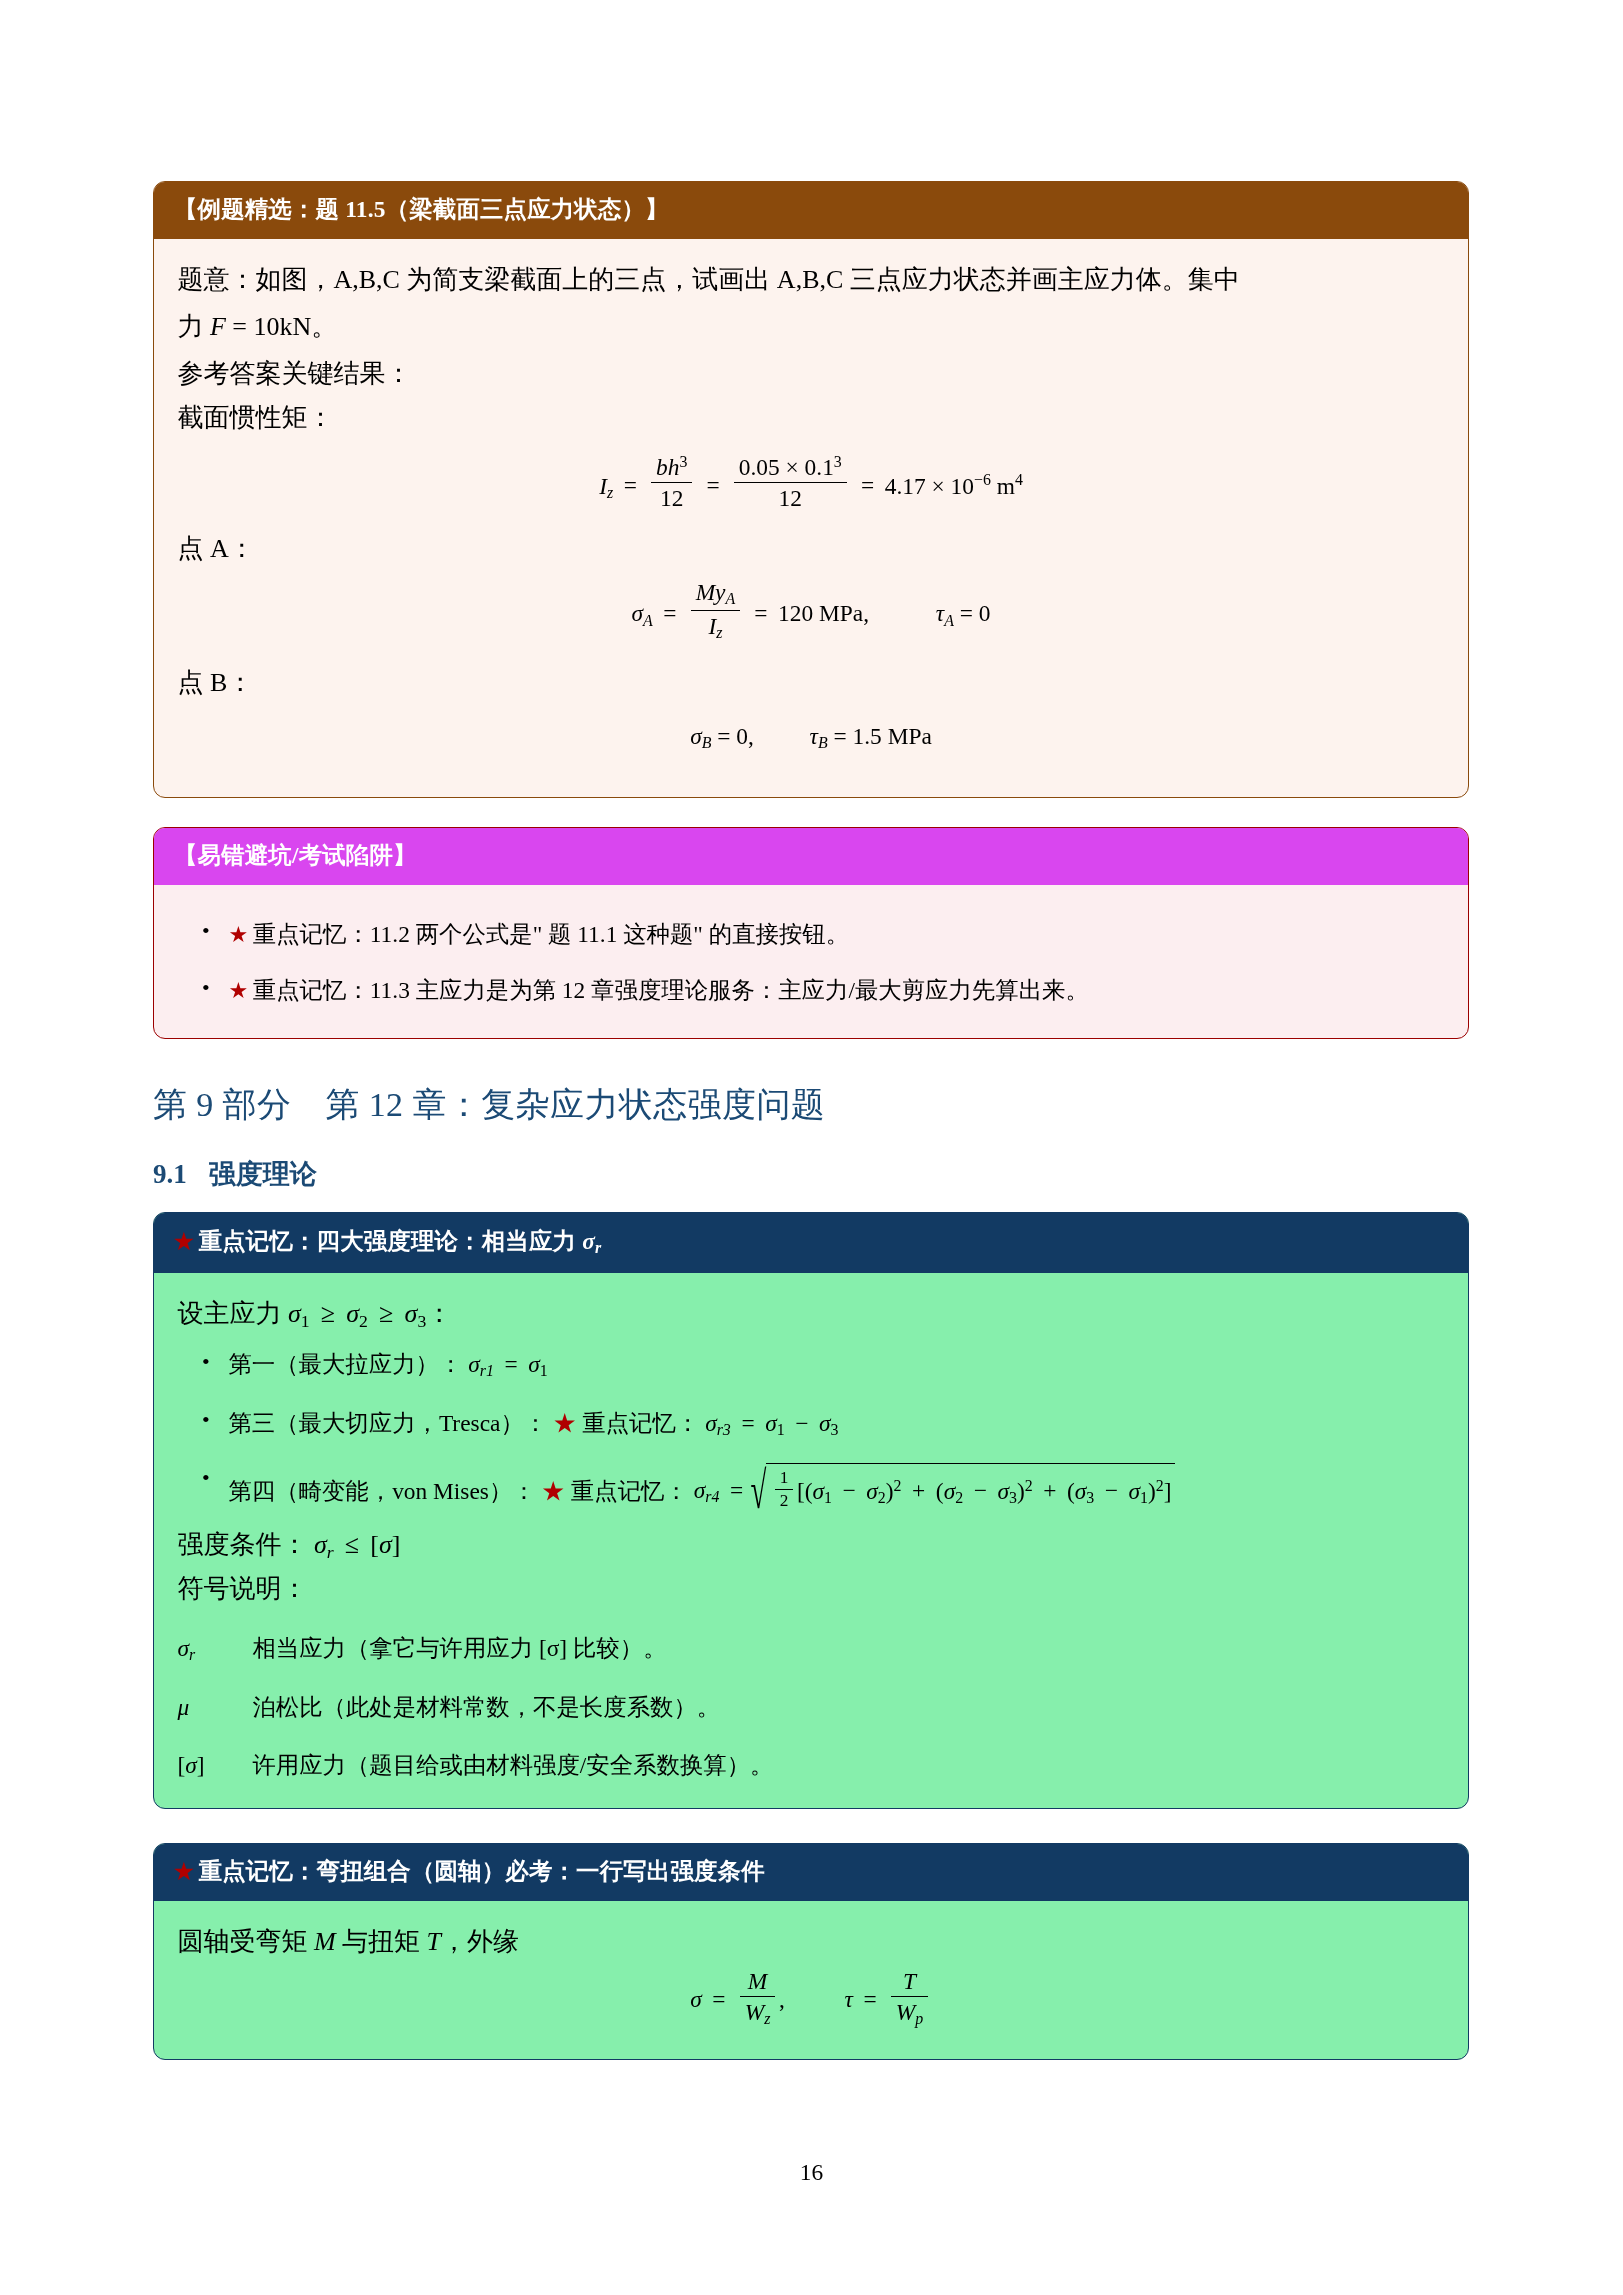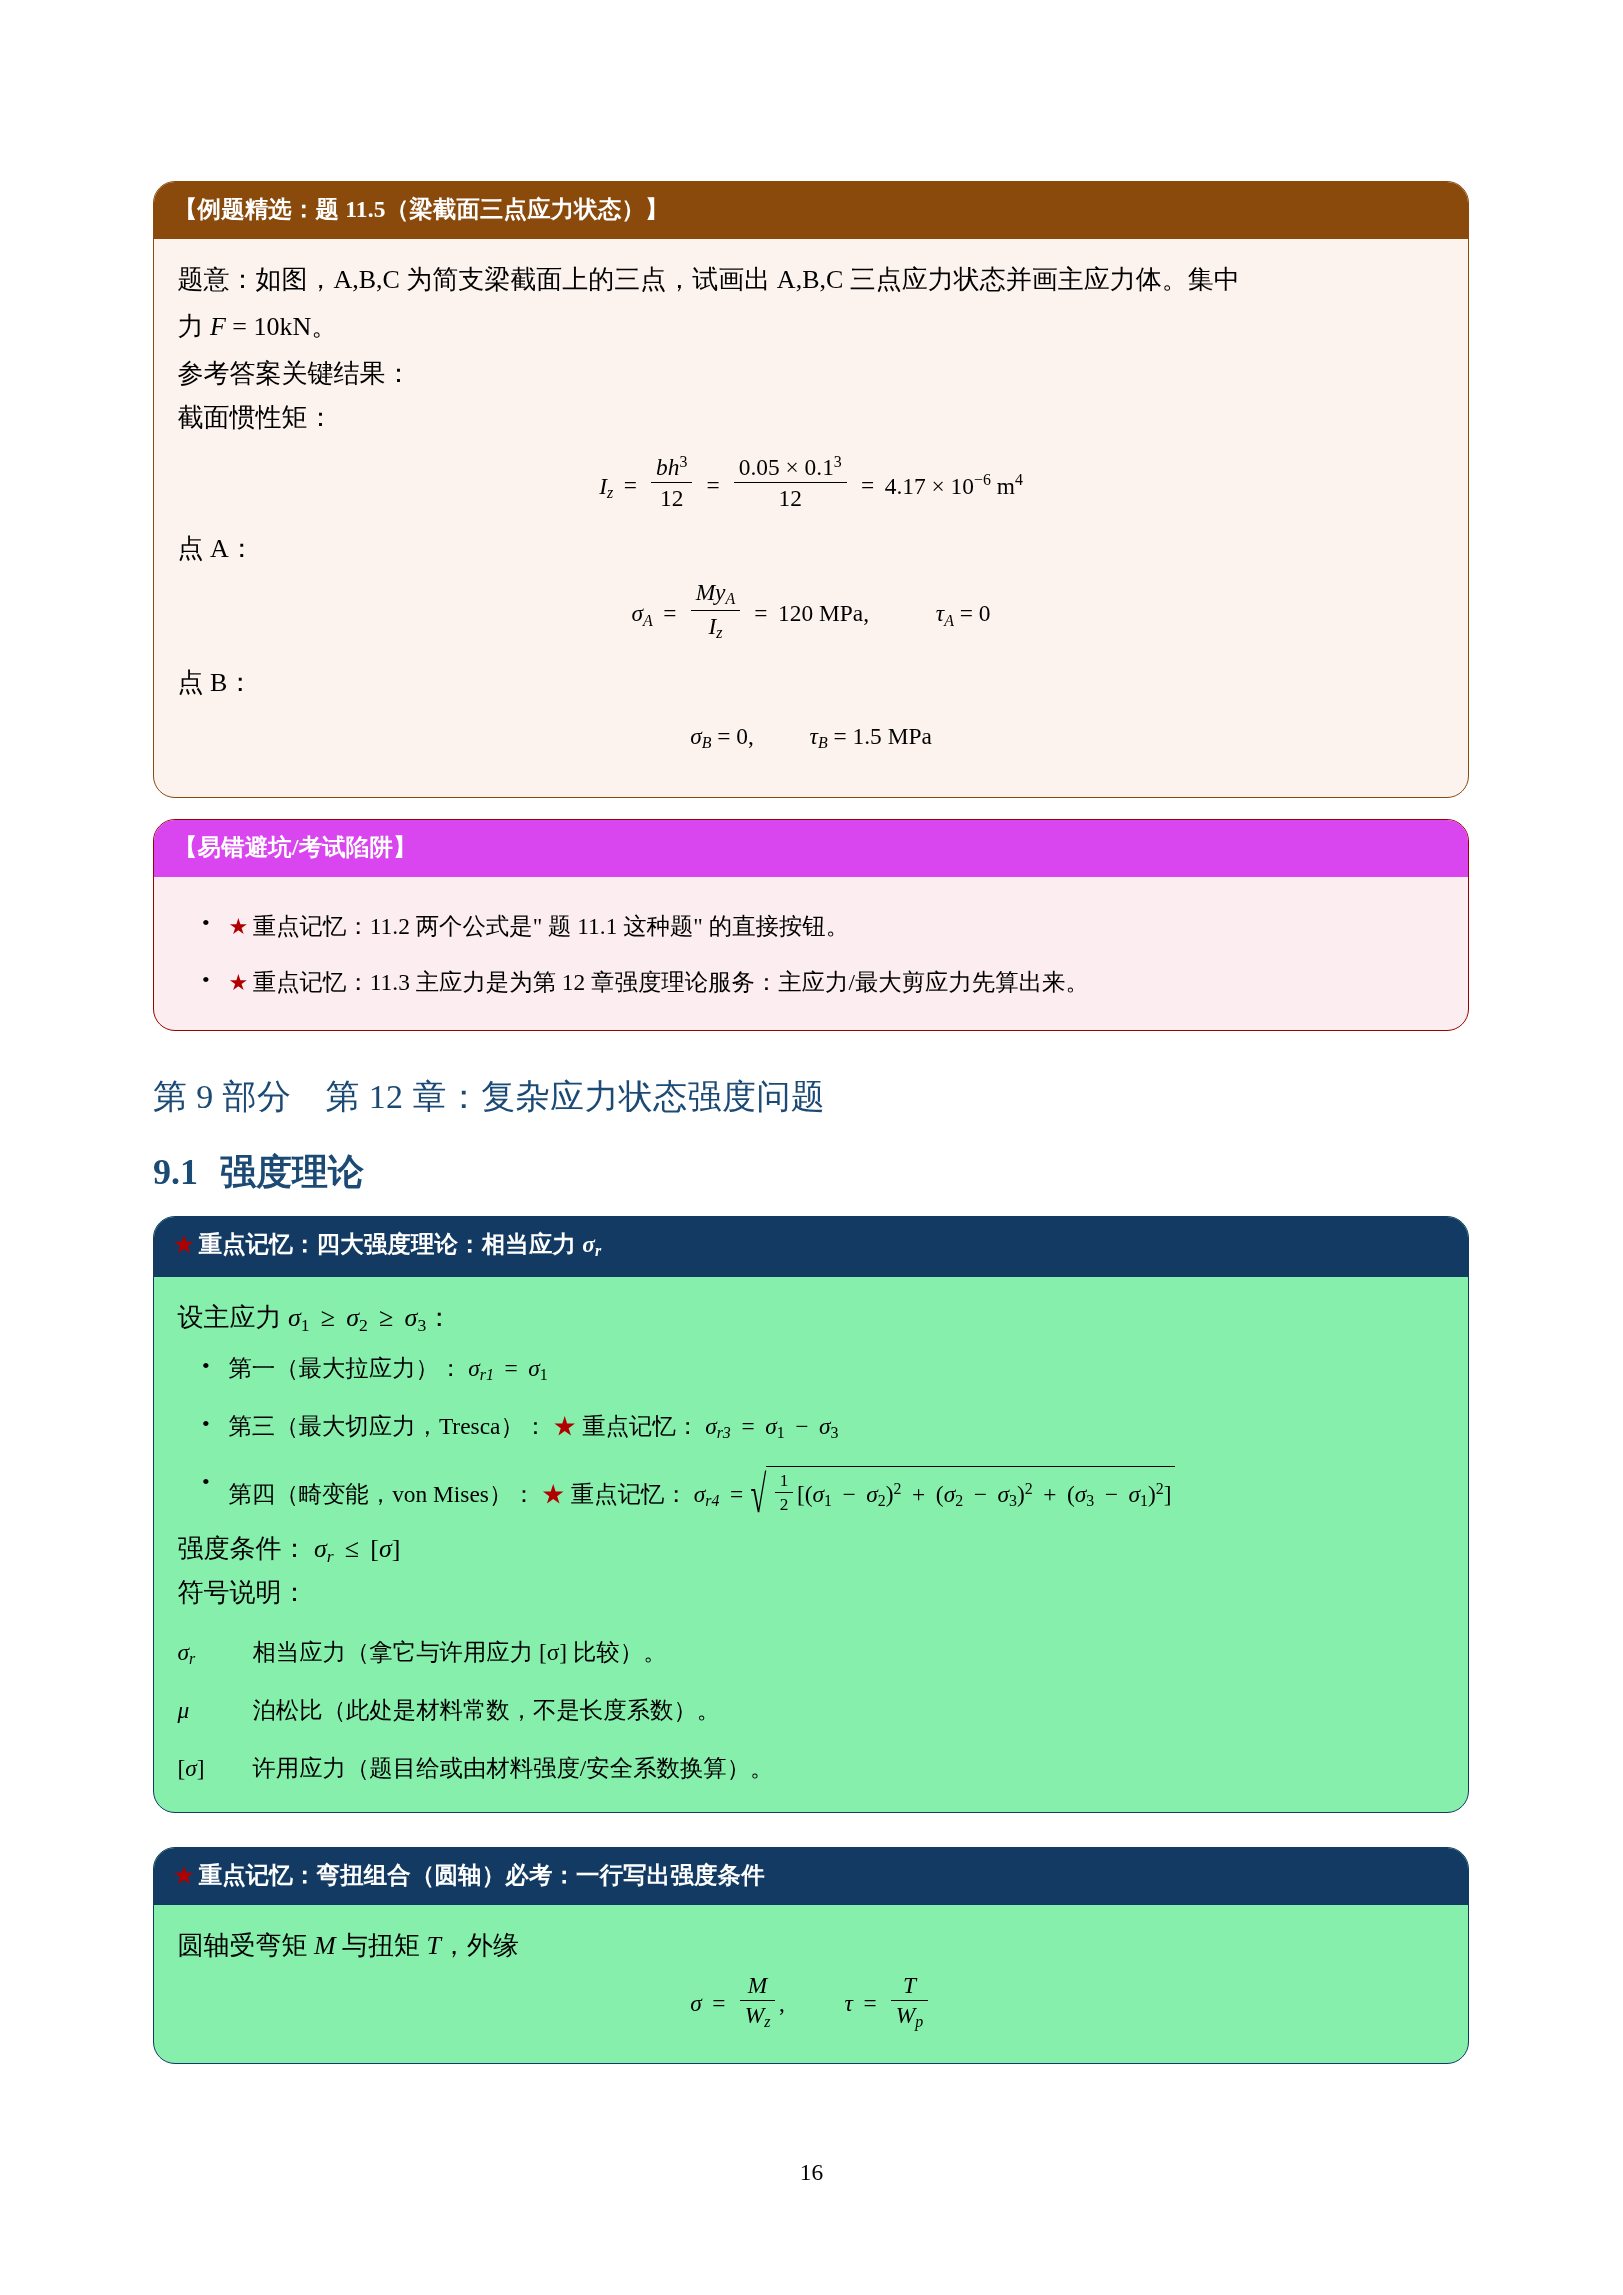--- a/index.html
+++ b/index.html
@@ -24,24 +24,24 @@
   }
   .content {
     position: absolute;
     left: 153px;
     top: 0;
     width: 1316px;
   }
 
   
   .callout {
-    border-radius: 22px;
+    border-radius: 12px;
     overflow: hidden;
     box-sizing: border-box;
-    margin-bottom: 21px;
+    margin-bottom: 29px;
   }
   .callout-title {
     font-size: 23.4px;
     font-weight: bold;
     padding: 13.2px 20px 15px 20px;
     line-height: 1.25;
     color: #ffffff;
     letter-spacing: 0.2px;
   }
   .callout-body {
@@ -181,21 +181,21 @@
     color: #1B4A75;
     font-size: 34px;
     font-weight: normal;
     margin: 44px 0 0 0;
     line-height: 1.3;
     letter-spacing: 0.4px;
   }
   h1.part-title .gap { display: inline-block; width: 34px; }
   h2.sec-title {
     color: #1B4A75;
-    font-size: 36px;
+    font-size: 27px;
     font-weight: bold;
     margin: 30px 0 20px 0;
     line-height: 1.3;
   }
   h2.sec-title .num { display: inline-block; margin-right: 22px; }
 
   .pagenum {
     position: absolute;
     left: 0;
     right: 0;

